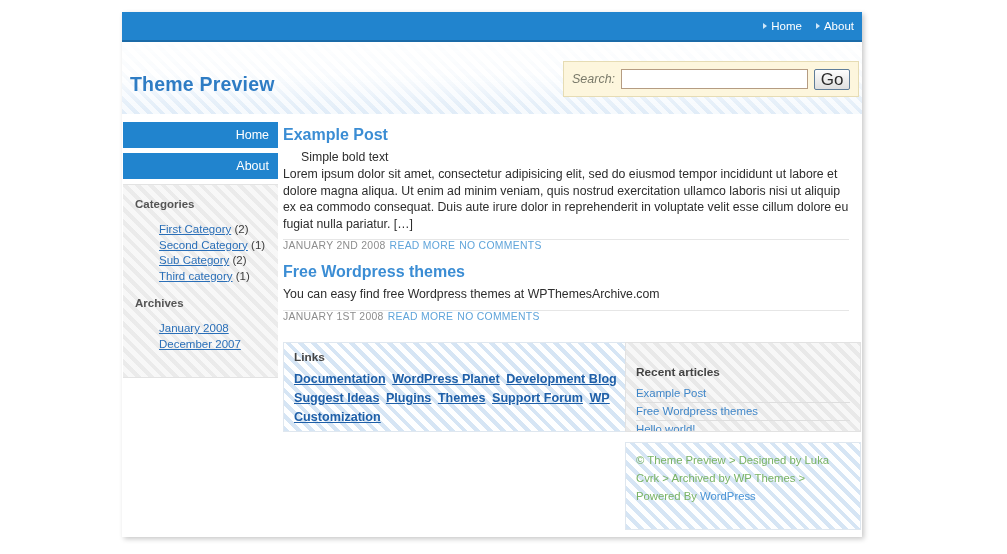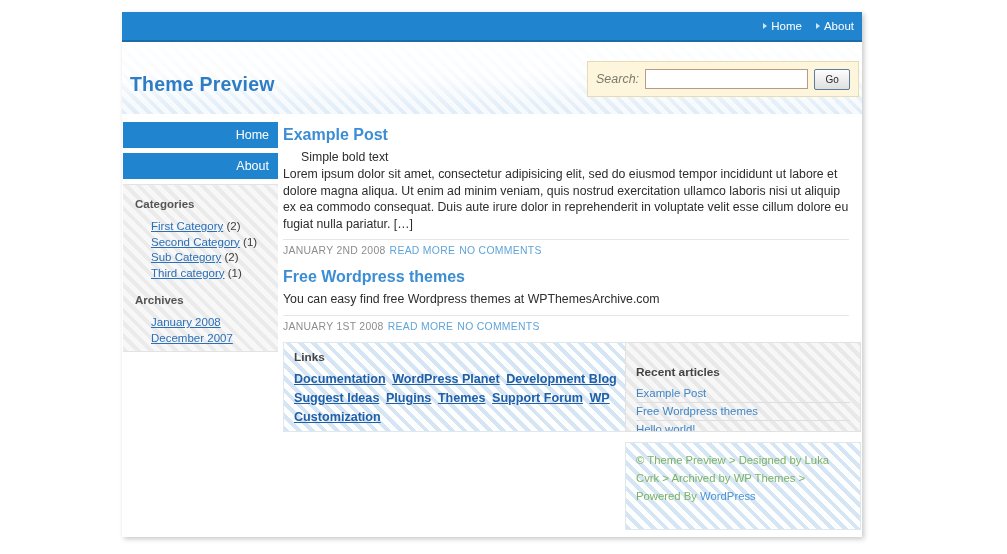--- a/index.html
+++ b/index.html
@@ -82,21 +82,21 @@
     position: absolute; left: 8px; top: 29px;
     font-size: 19.5px; font-weight: bold;
     color: #2e7cc4; letter-spacing: 0.2px;
     cursor: pointer;
     text-align: right;
   }
 
   
   #searchbox {
     position: absolute; right: 3px; top: 17px;
-    width: 272px; height: 36px;
+    width: 296px; height: 36px;
     background: #fdf6dd;
     border: 1px solid #e6dcb4;
     display: flex; align-items: center;
     padding: 0 8px; gap: 6px;
   }
   #search-label {
     font-size: 12.5px; font-style: italic; color: #7a7a6a;
     white-space: nowrap;
   }
   #search-input {
@@ -106,21 +106,21 @@
     font-family: "Liberation Sans", sans-serif;
     font-size: 12px; color: #333;
     padding: 0 3px; outline: none;
   }
   #search-go {
     width: 36px; height: 21px;
     background: linear-gradient(to bottom, #fdfdfd, #dfdfdf);
     border: 1px solid #5f7d99;
     border-radius: 2px;
     font-family: "Liberation Sans", sans-serif;
-    font-size: 10px; color: #2a2a2a;
+    font-size: 17px; color: #2a2a2a;
     cursor: pointer; padding: 0;
   }
 
   
   #content-wrap {
     position: absolute; left: 0; top: 102px;
     width: 740px; height: 423px;
   }
 
   
@@ -132,30 +132,30 @@
     display: block; width: 155px; height: 26px;
     background: #2184ce; color: #ffffff;
     font-size: 12.5px; line-height: 26px;
     text-align: right; padding-right: 9px;
     margin-bottom: 5px; cursor: pointer;
     text-decoration: none;
   }
   #sidebar-widgets {
     width: 155px;
     margin-top: 3px;
-    padding: 10px 0 2px 0;
+    padding: 10px 0 14px 0;
     border-top: 1px solid #e3e3e3;
     border-bottom: 1px solid #e3e3e3;
   }
   .widget-title {
     font-size: 11.5px; font-weight: bold; color: #555555;
     margin: 3px 0 9px 12px;
   }
   .widget-title.archives { margin-top: 14px; }
-  .widget-list { list-style: none; margin: 4px; padding: 0 0 0 24px; }
+  .widget-list { list-style: none; margin: 12px; padding: 0 0 0 24px; }
   .widget-list li { margin: 0 0 1px 0; font-size: 11.5px; color: #4a4a4a; line-height: 14.5px; }
   .widget-list a {
     color: #2a6fb8; text-decoration: underline; cursor: pointer;
   }
   .cnt { color: #3c3c3c; }
 
   
   #main {
     position: absolute; left: 161px; top: 0;
     width: 578px;
@@ -166,21 +166,21 @@
     margin: 4px 0 5px 0; cursor: pointer;
   }
   .post-lead {
     font-size: 12.3px; color: #2d2d2d; margin: 0 0 1px 18px; line-height: 16px;
   }
   .post-body {
     font-size: 12.3px; color: #2d2d2d; margin: 0; line-height: 16.5px;
     text-align: left;
   }
   .post-meta {
-    margin-top: 7px; padding-top: 5px;
+    margin-top: 7px; 
     border-top: 1px solid #e6e6e6;
     font-size: 10.4px; letter-spacing: 0.3px;
     color: #8d8d8d;
   }
   .post-meta a { color: #5fa4da; text-decoration: none; cursor: pointer; }
   .post-sep { display: inline-block; width: 4px; }
 
   
   #footer-wrap {
     position: absolute; left: 161px; top: 228px;

